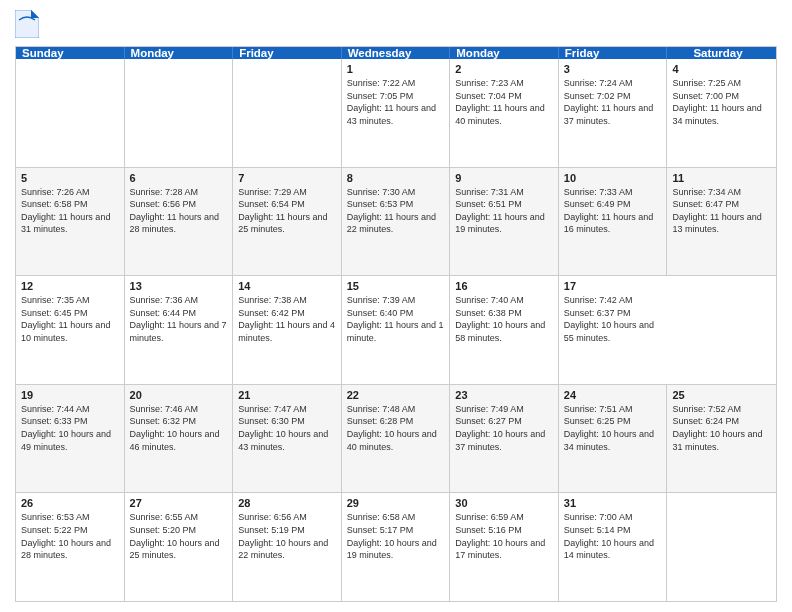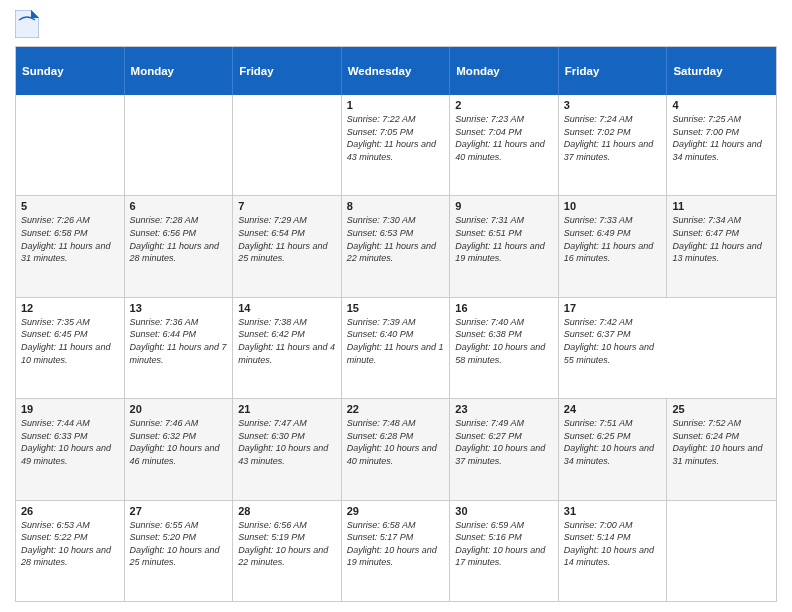--- a/index.html
+++ b/index.html
@@ -63,25 +63,25 @@
     }
     .cal-header {
       display: grid;
       grid-template-columns: repeat(7, 1fr);
       background: #1565c0;
     }
     .cal-header-cell {
       color: #fff;
       font-weight: bold;
       font-size: 11.5px;
-      padding: 18px 6px;
+      padding: 0 6px;
       border-right: 1px solid #3a7fd4;
       text-align: left;
     }
-    .cal-header-cell:last-child { border-right: none; }
+    .cal-header-cell:last-child { border-right: none; margin-left: 20px; }
     .cal-body {
       flex: 1;
       display: flex;
       flex-direction: column;
     }
     .cal-row {
       display: grid;
       grid-template-columns: repeat(7, 1fr);
       flex: 1;
       border-bottom: 1px solid #ccc;
@@ -101,21 +101,20 @@
       font-size: 11px;
       font-weight: bold;
       color: #222;
       display: block;
       margin-bottom: 2px;
     }
     .cal-cell .info {
       font-size: 9px;
       color: #333;
       line-height: 1.4;
-      font-style: italic;
     }
   </style>
 </head>
 <body>
 
 <div class="page">
   <div class="header">
     <div class="logo">
       <svg class="logo-icon" viewBox="0 0 24 28" fill="none" xmlns="http://www.w3.org/2000/svg">
         <polygon points="0,0 16,0 24,8 24,28 0,28" fill="#e8f0fe" stroke="#1565c0" stroke-width="0.5"></polygon>

